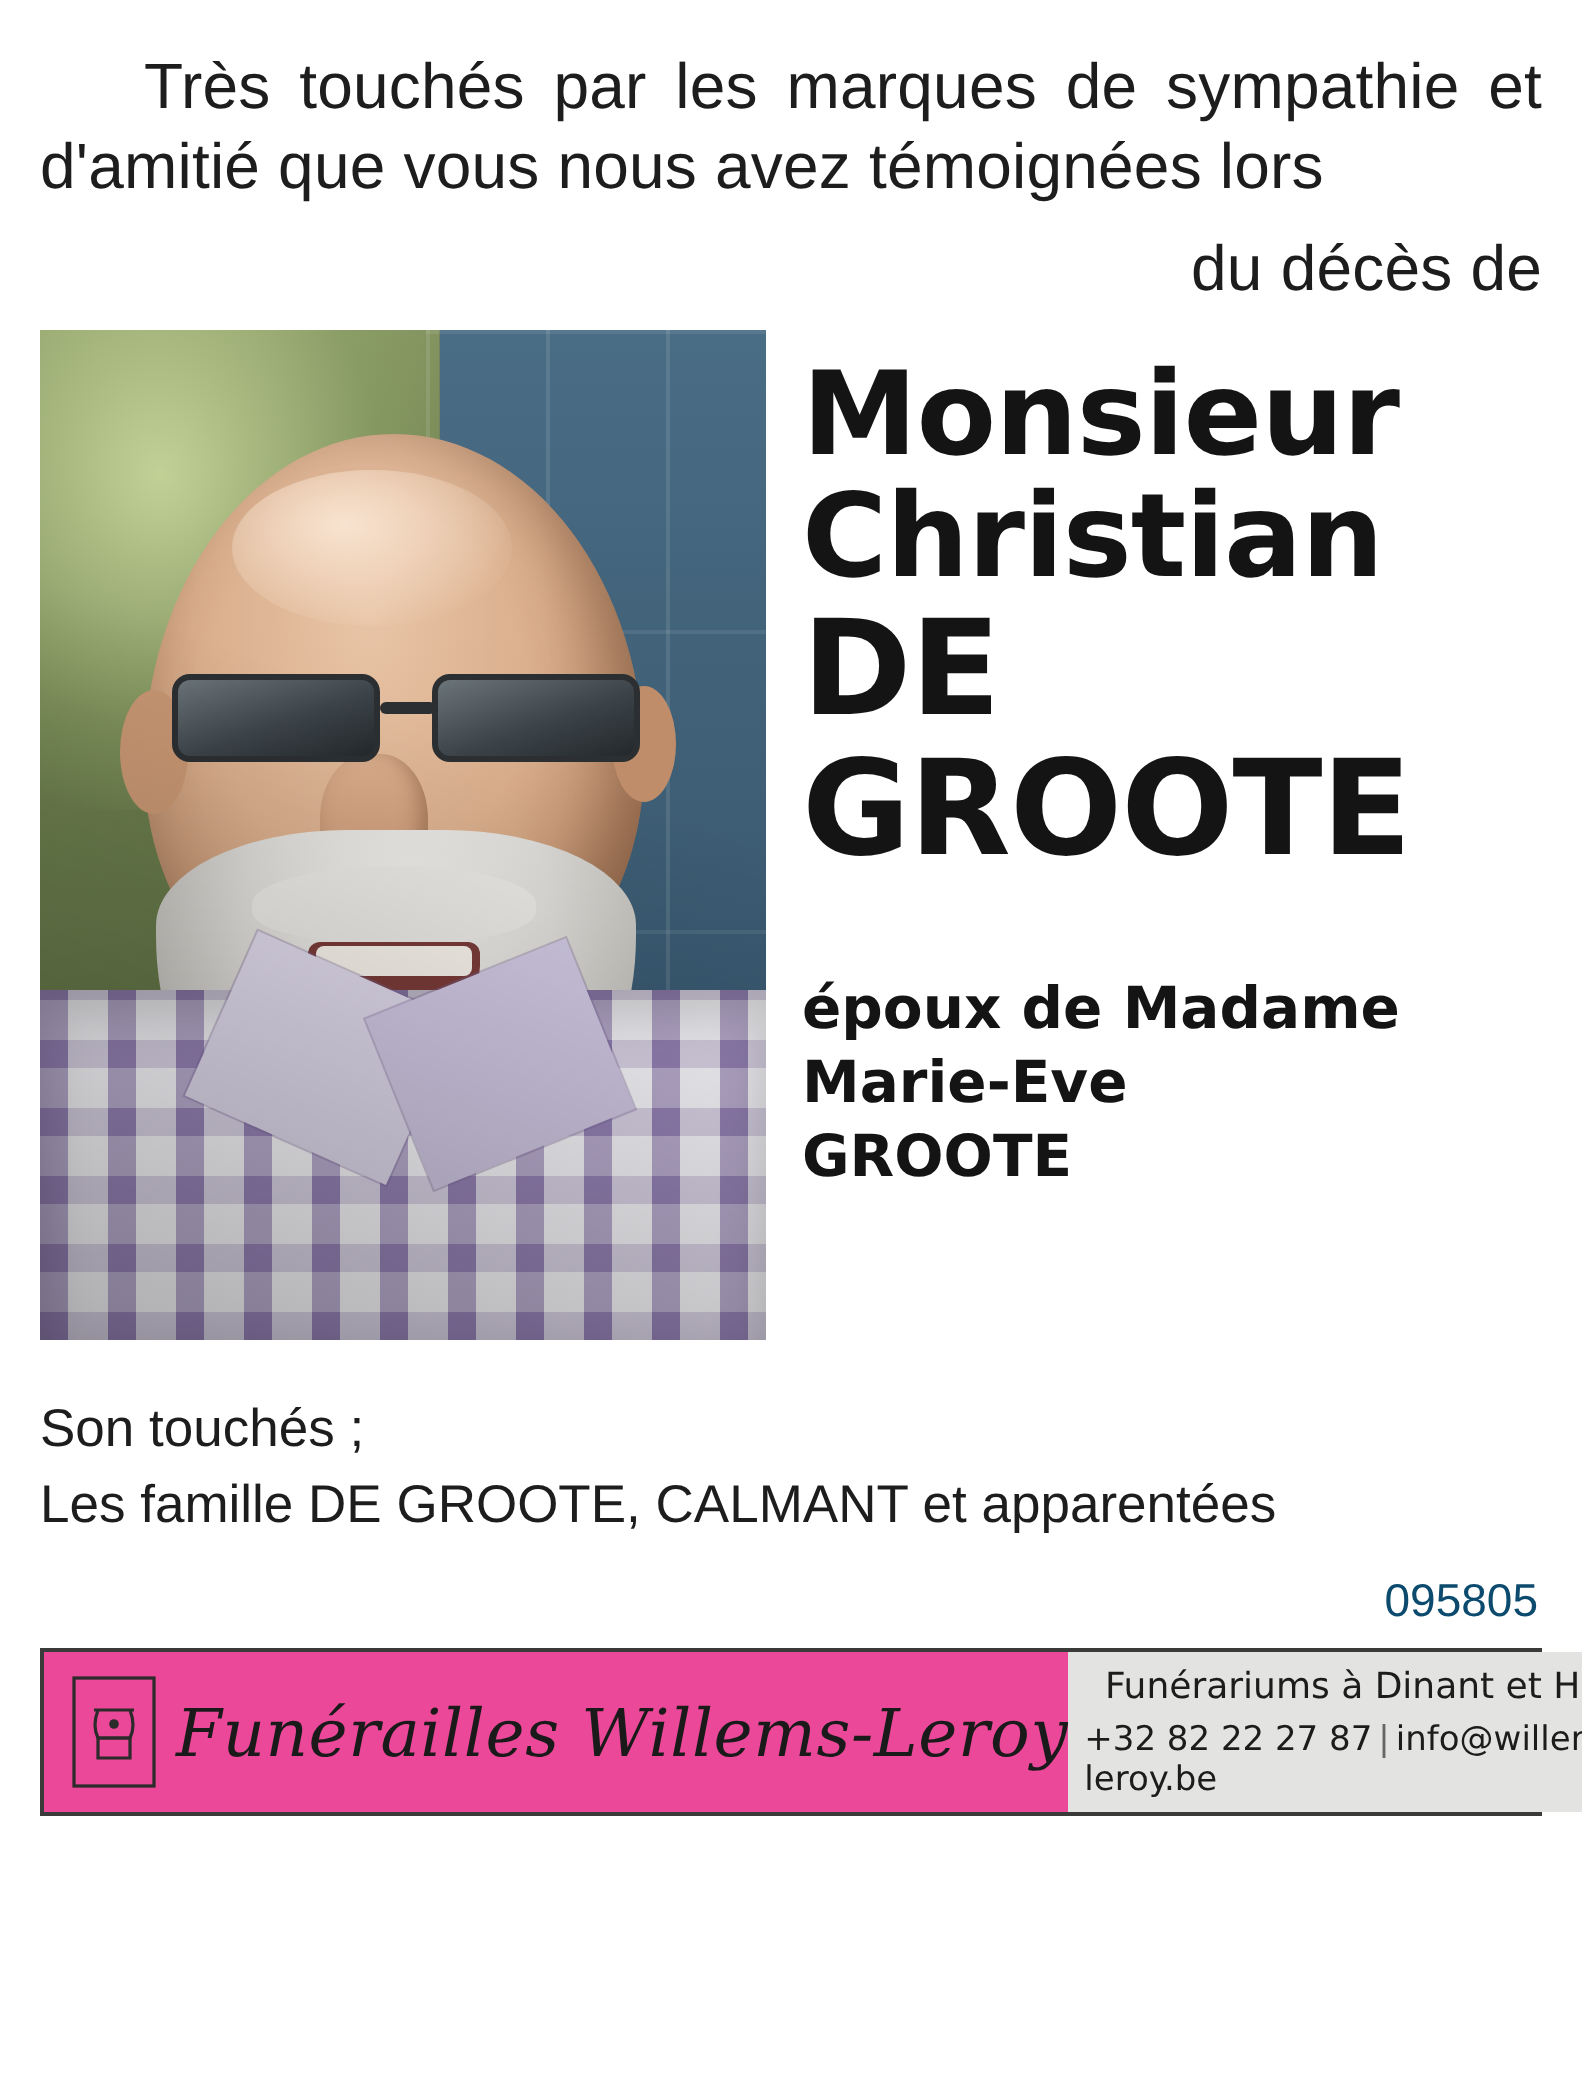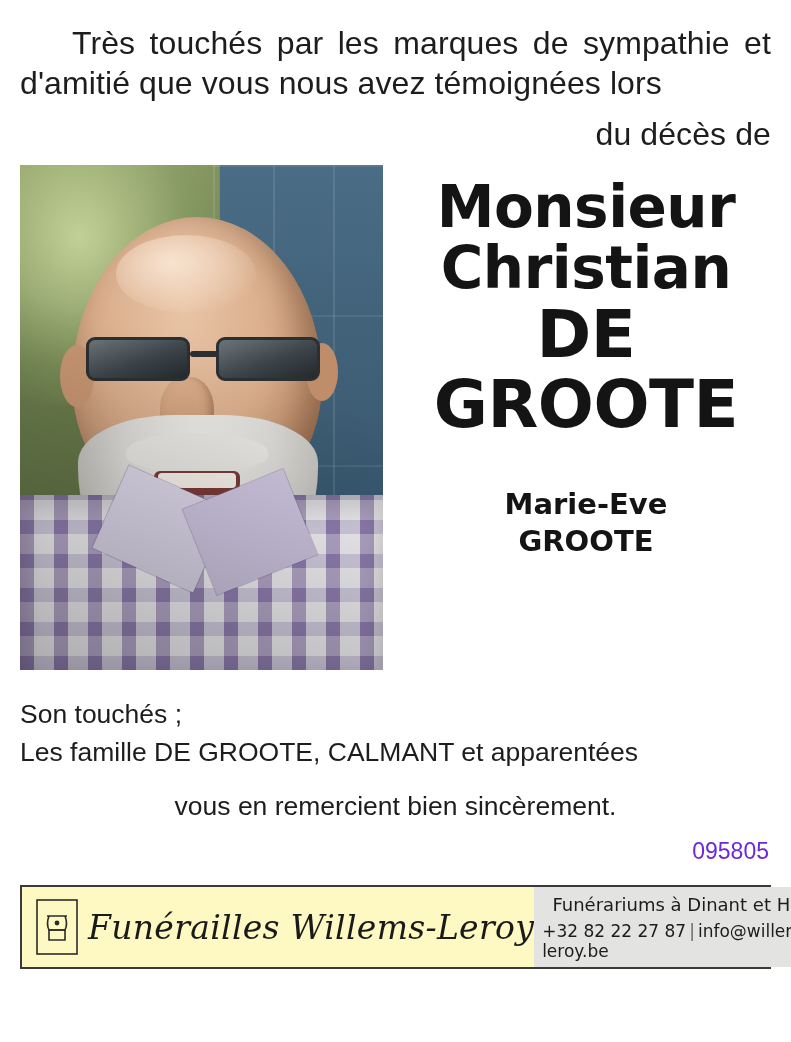--- a/index.html
+++ b/index.html
@@ -212,21 +212,21 @@
     left: 176px; bottom: 92px;
     width: 108px; height: 92px;
     background: #cfc7e2;
     transform: rotate(-22deg);
     box-shadow: 0 0 0 1px rgba(120,100,150,0.35);
   }
 
   
   .name-col {
     flex: 1 1 auto;
-    text-align: center;
+    text-align: left;
     padding-left: 18px;
     padding-top: 12px;
   }
   .name-line {
     font-family: "DejaVu Sans", sans-serif;
     font-weight: bold;
     font-size: 58px;
     line-height: 1.06;
     letter-spacing: -0.5px;
     color: #141414;
@@ -253,32 +253,32 @@
   .thanks {
     margin-top: 20px;
     font-size: 26.5px;
     text-align: center;
     color: #1d1d1d;
   }
   .ref {
     margin-top: 16px;
     text-align: right;
     font-size: 23px;
-    color: #6d28d9;
+    color: #0c4a6e;
     padding-right: 2px;
   }
 
   
   .footer {
-    margin-top: 20px;
+    margin-top: 10px;
     border: 2px solid #3a3a3a;
     height: 80px;
     display: flex;
     align-items: stretch;
-    background: #fef9c3;
+    background: #ec4899;
   }
   .footer-left {
     flex: 1 1 auto;
     display: flex;
     align-items: center;
     padding-left: 14px;
     gap: 10px;
   }
   .urn-icon {
     width: 42px;
@@ -354,33 +354,33 @@
       <div class="collar-r"></div>
       <div class="photo-shadow"></div>
     </div>
 
     <div class="name-col">
       <div class="name-line">Monsieur</div>
       <div class="name-line">Christian</div>
       <div class="name-line surname">DE GROOTE</div>
 
       <div class="spouse-block">
+        <div>époux de Madame</div>
         <div>Marie-Eve</div>
         <div>GROOTE</div>
       </div>
     </div>
 
   </div>
 
   <div class="family">
     <div>Son touchés ;</div>
     <div>Les famille DE GROOTE, CALMANT et apparentées</div>
   </div>
 
-  <div class="thanks">vous en remercient bien sincèrement.</div>
 
   <div class="ref">095805</div>
 
   <div class="footer">
     <div class="footer-left">
       <span class="urn-icon">
         <svg width="42" height="56" viewBox="0 0 42 56" xmlns="http://www.w3.org/2000/svg">
           <rect x="1" y="1" width="40" height="54" fill="none" stroke="#2b2b2b" stroke-width="1.6"></rect>
           <path d="M11 17 h20 M13 17 q-3 8 0 14 h16 q3 -6 0 -14" fill="none" stroke="#2b2b2b" stroke-width="1.6"></path>
           <path d="M13 31 h16 v10 h-16 z" fill="none" stroke="#2b2b2b" stroke-width="1.6"></path>

